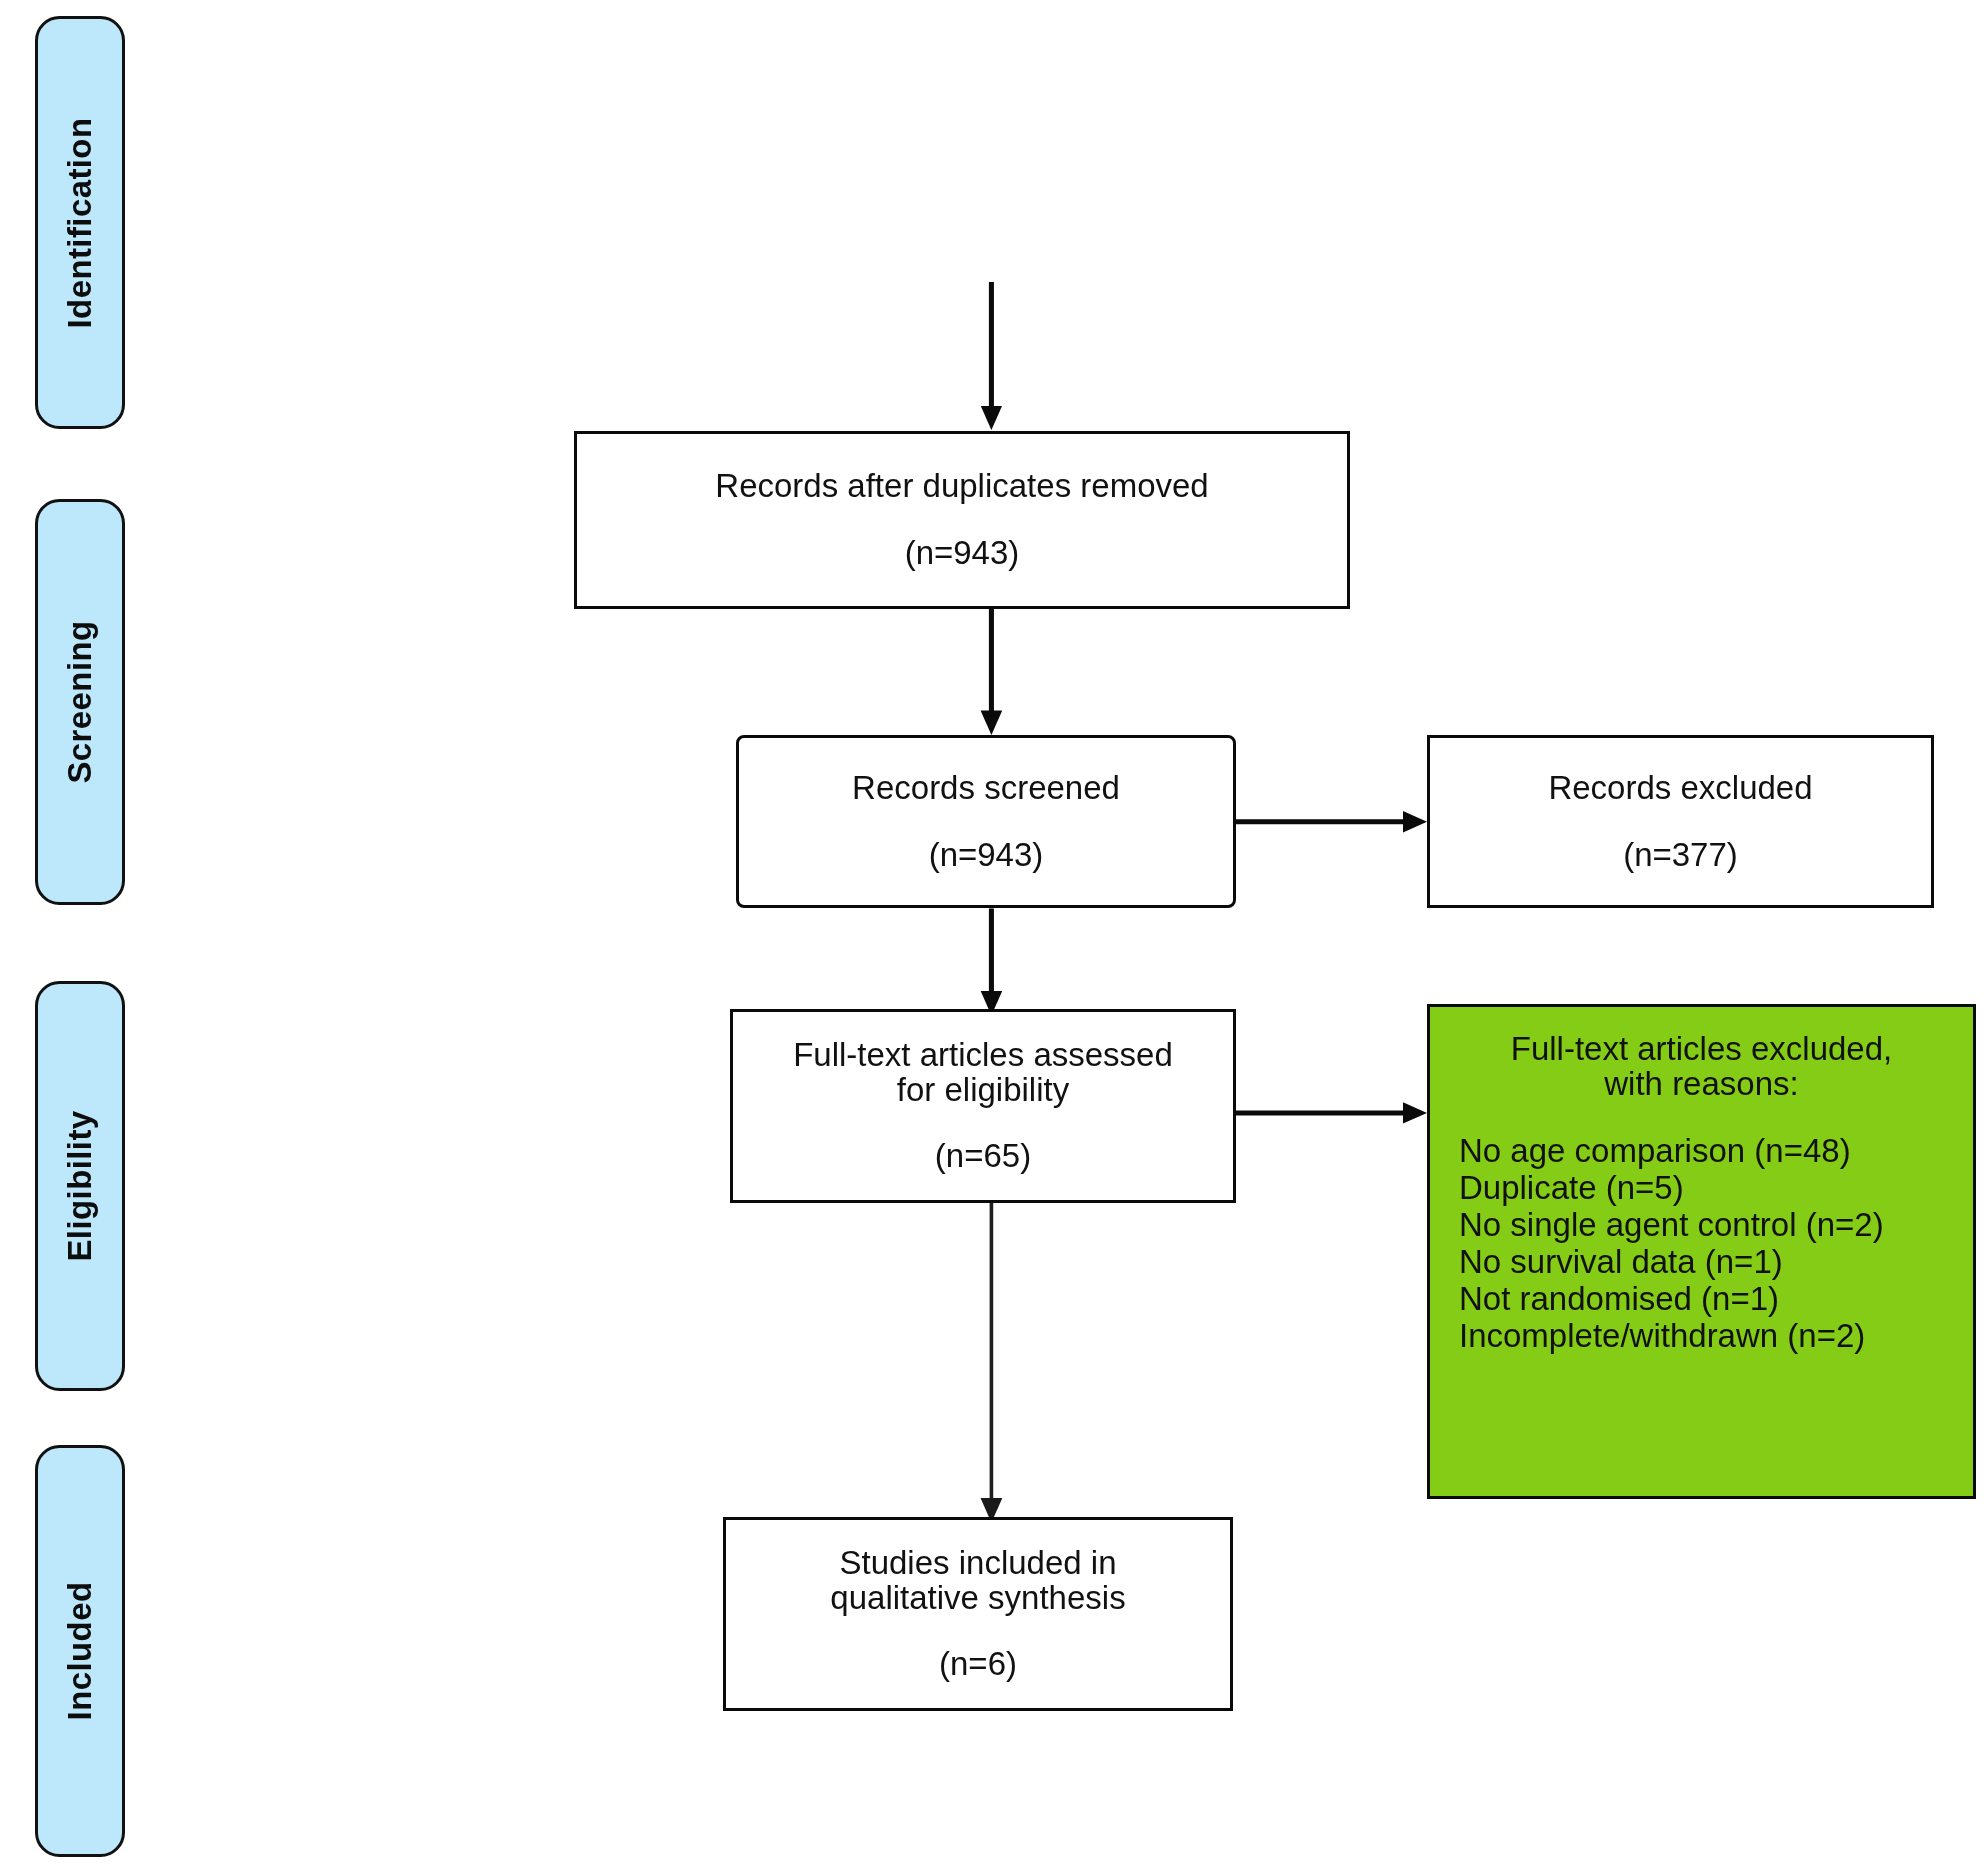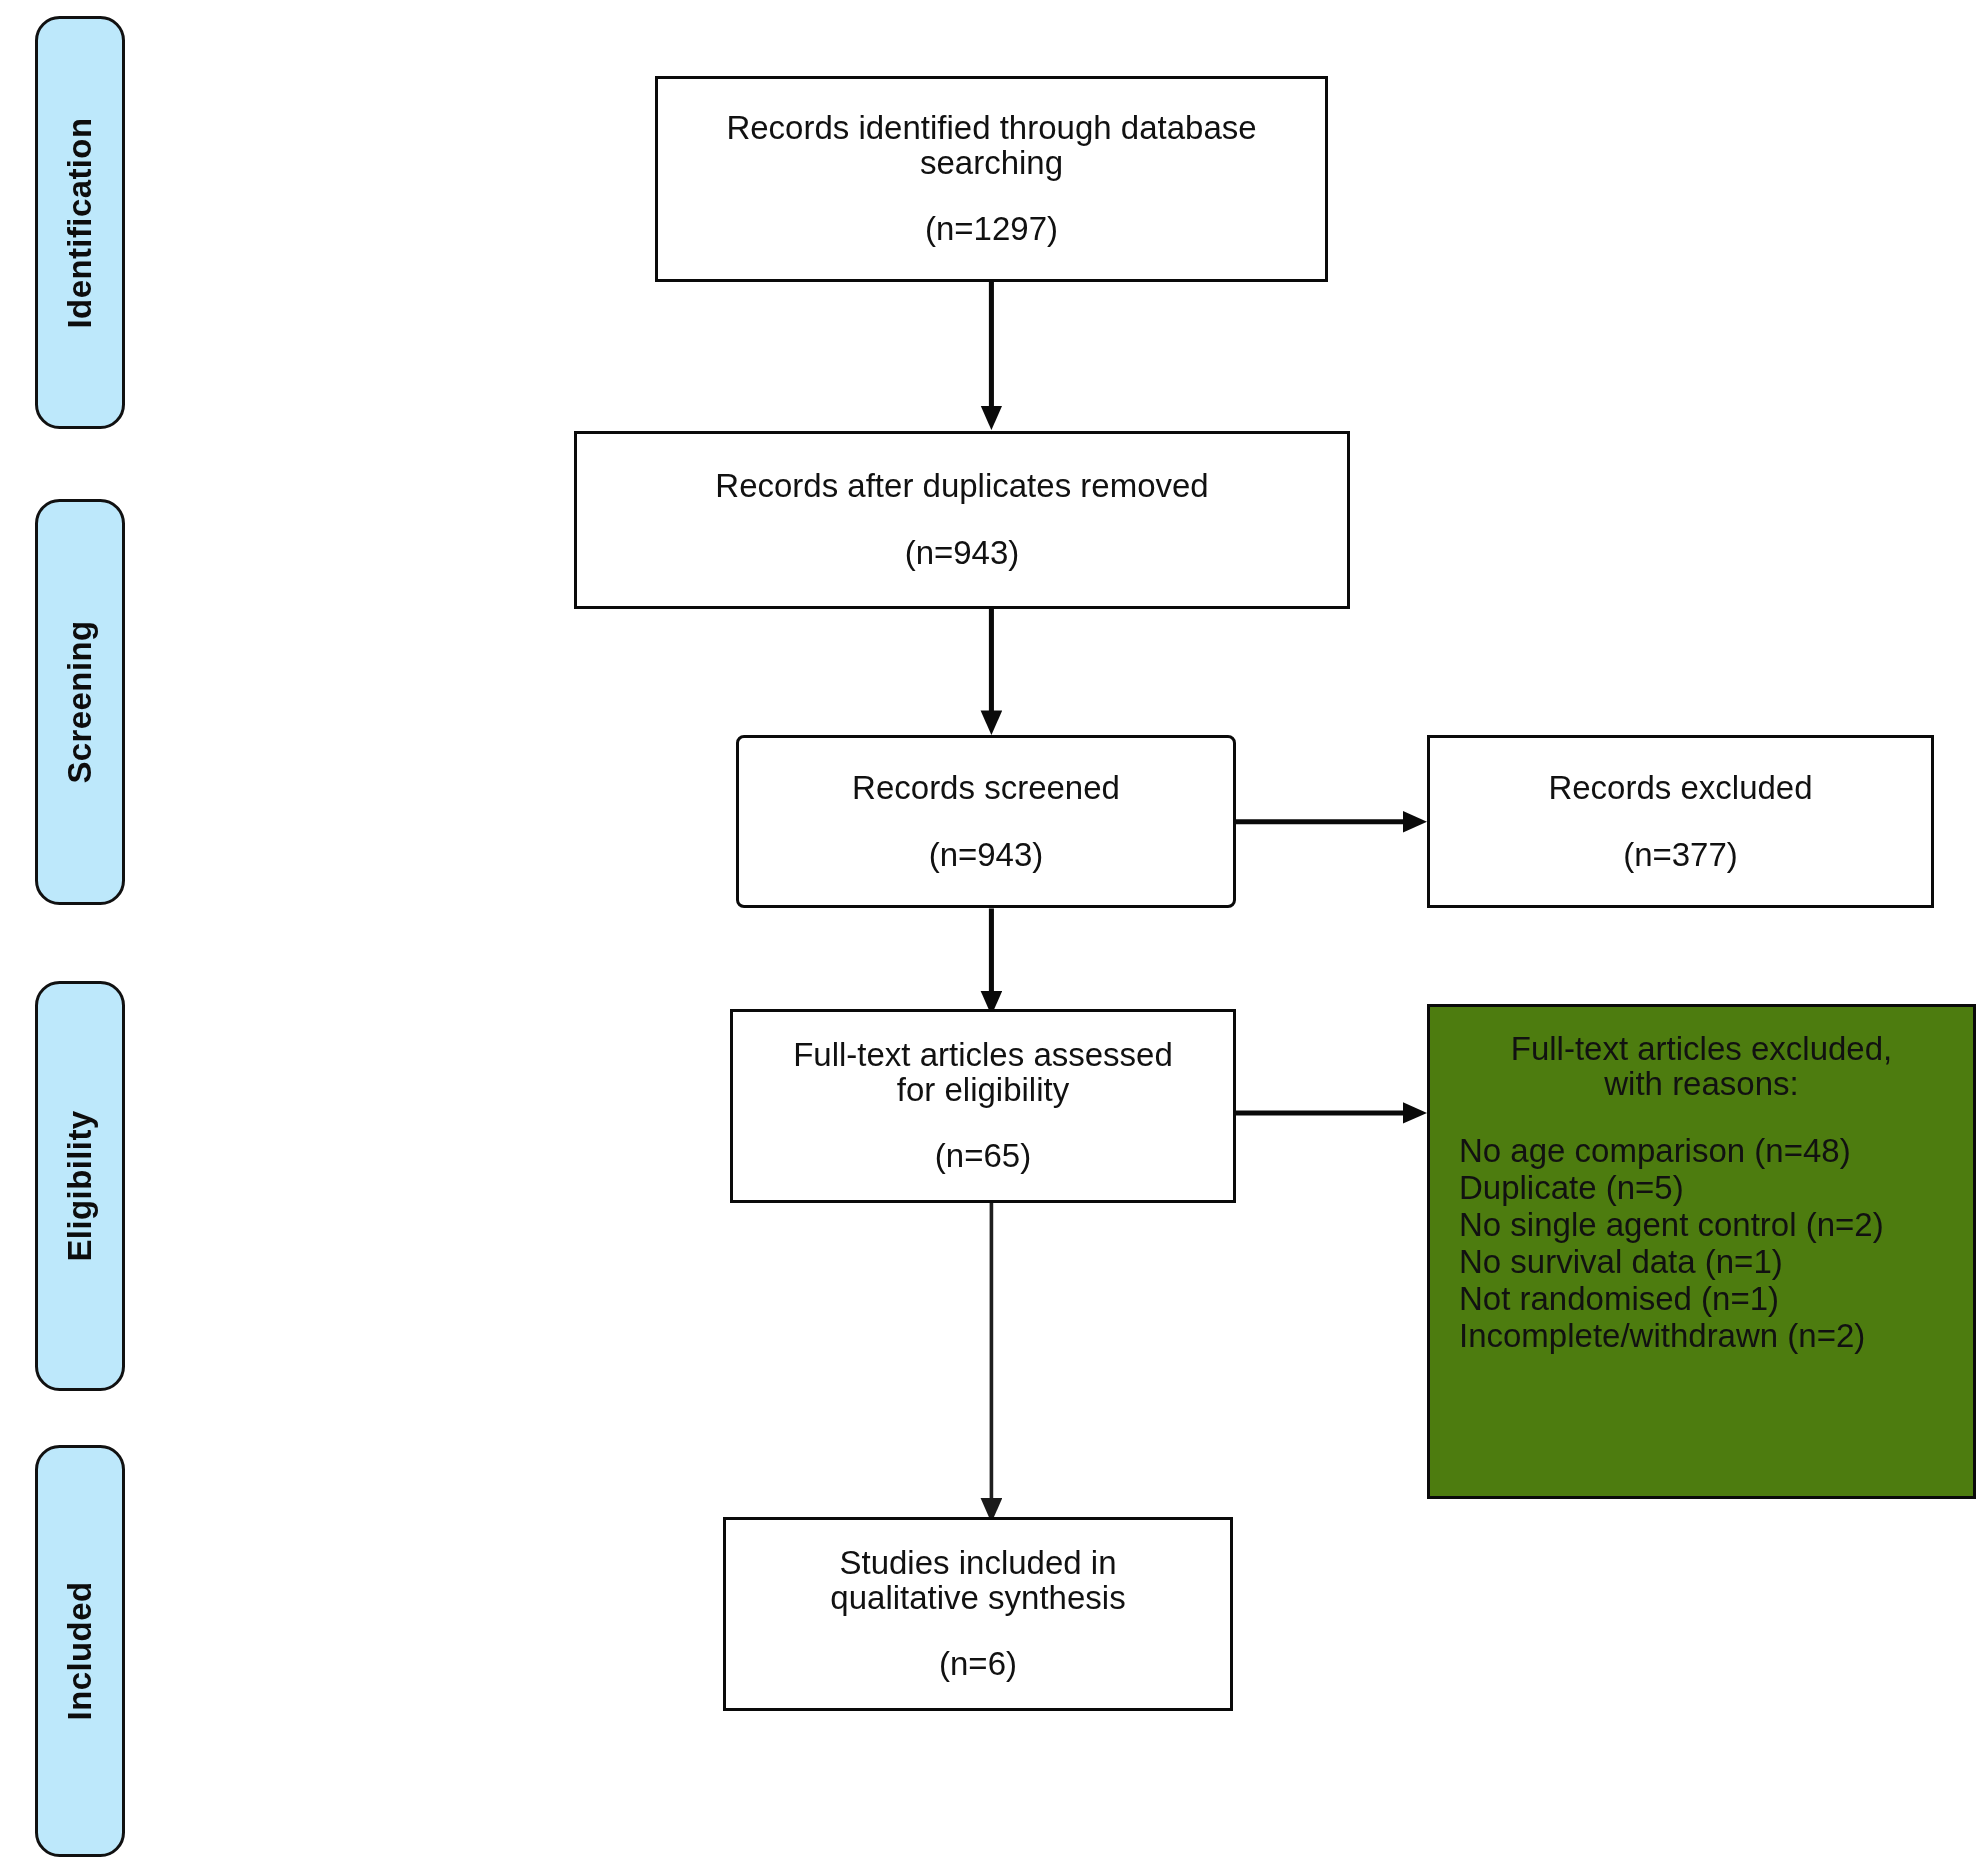--- a/index.html
+++ b/index.html
@@ -60,21 +60,21 @@
     display: block;
     white-space: nowrap;
   }
   .flow-box .bx-gap {
     height: 32px;
   }
 
   
   .reasons-box {
     position: absolute;
-    background: #4d7c0f;
+    background: #84cc16;
     border: 3.6px solid #0a0a0a;
     box-sizing: border-box;
     font-size: 33px;
     line-height: 1.06;
     color: #111111;
     padding: 24.6px 19px 14.5px 19px;
     display: flex;
     flex-direction: column;
   }
   .reasons-head {
@@ -143,26 +143,20 @@
   </div>
 
   <div class="stage-tab" style="left:35px; top:981px; width:90px; height:410px;">
     <span class="stage-label">Eligibility</span>
   </div>
 
   <div class="stage-tab" style="left:35px; top:1445px; width:90px; height:412px;">
     <span class="stage-label">Included</span>
   </div>
 
-  <div class="flow-box" style="left:655px; top:76px; width:673px; height:206px;">
-    <span class="bx-line">Records identified through database</span>
-    <span class="bx-line">searching</span>
-    <span class="bx-gap"></span>
-    <span class="bx-line">(n=1297)</span>
-  </div>
 
   <div class="flow-box" style="left:574px; top:431px; width:776px; height:178px;">
     <span class="bx-line">Records after duplicates removed</span>
     <span class="bx-gap"></span>
     <span class="bx-line">(n=943)</span>
   </div>
 
   <div class="flow-box" style="left:736px; top:735px; width:500px; height:173px;border-radius:8px;">
     <span class="bx-line">Records screened</span>
     <span class="bx-gap"></span>

